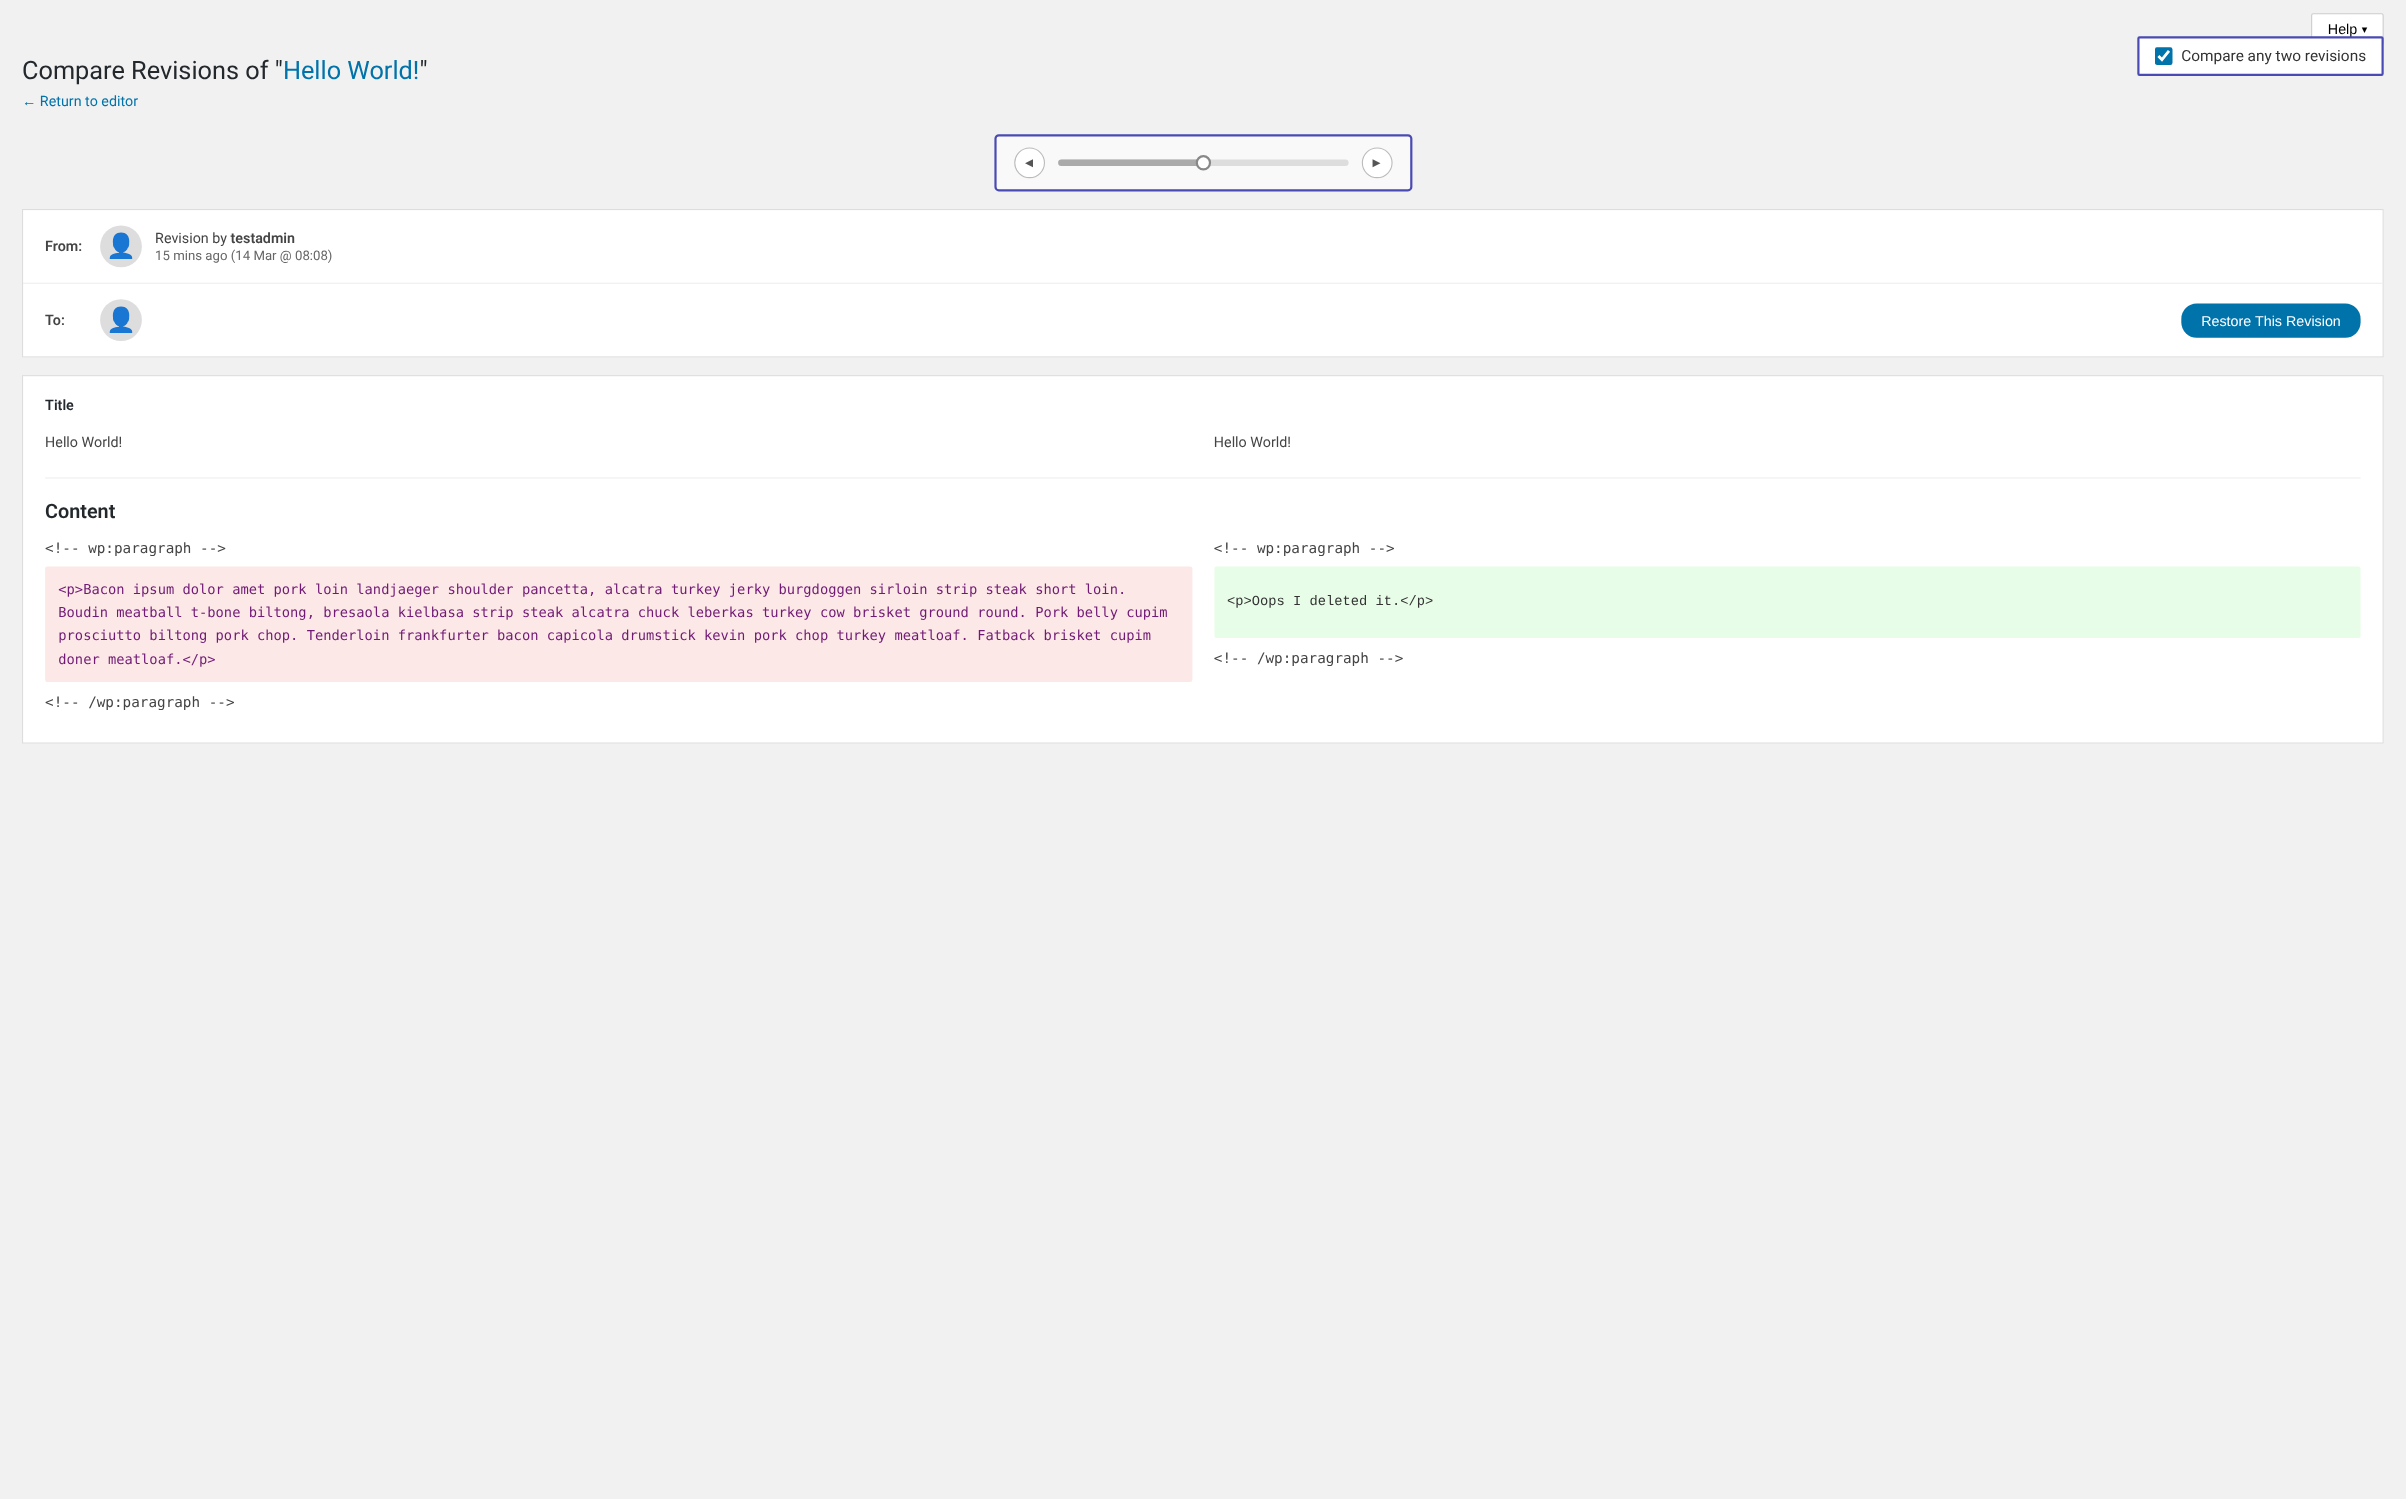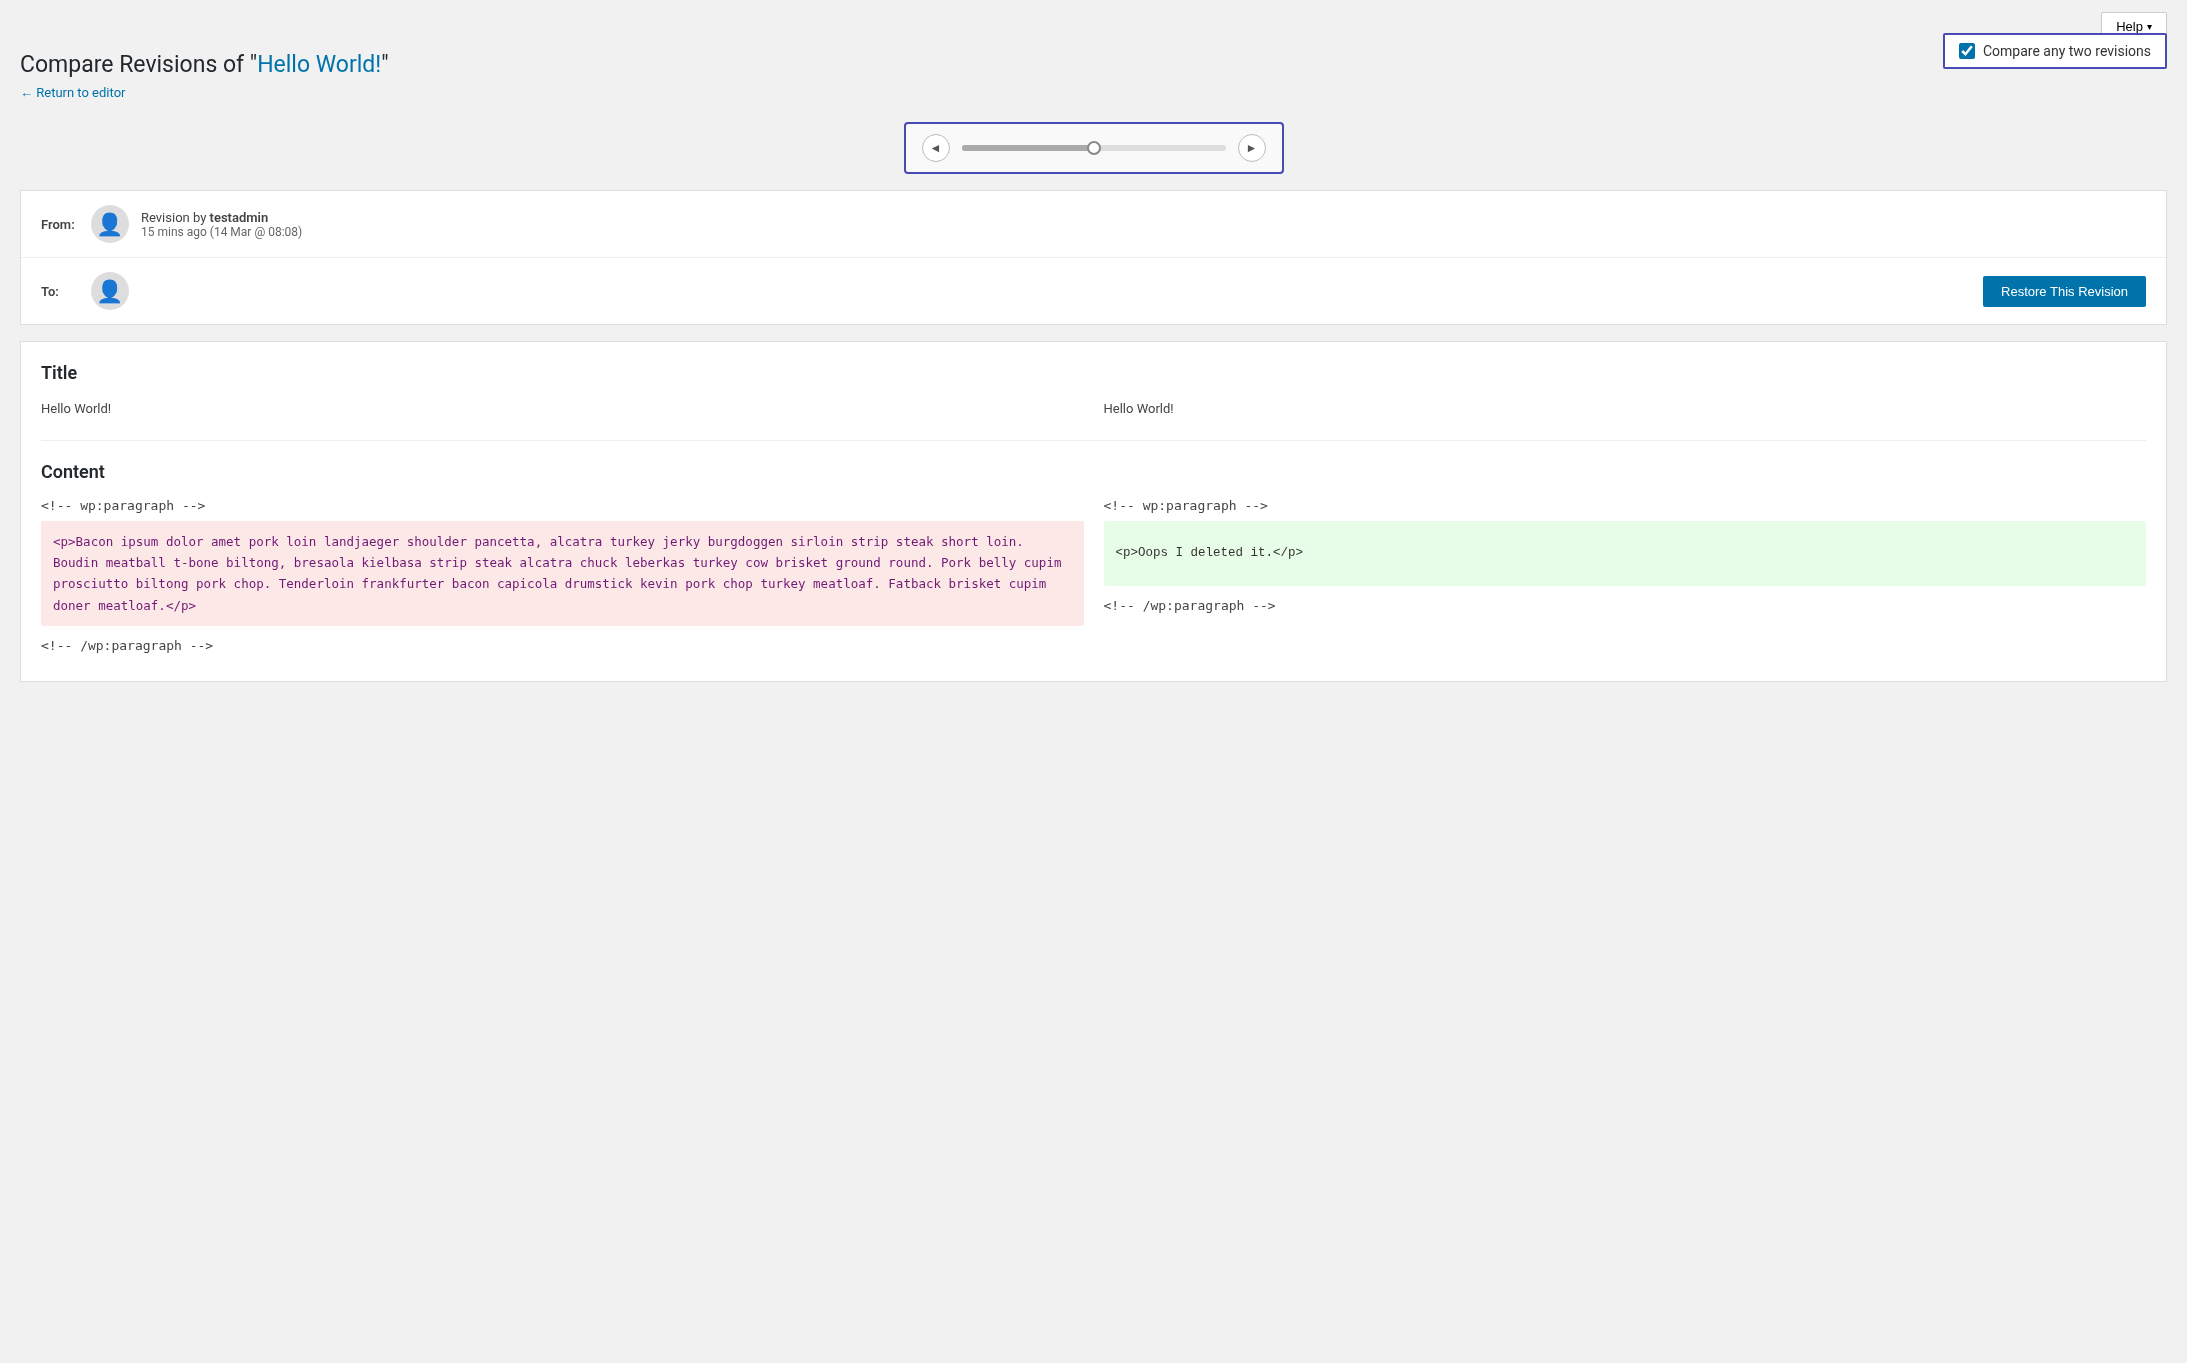--- a/index.html
+++ b/index.html
@@ -205,35 +205,35 @@
       color: #666;
     }
 
     .restore-btn {
       position: absolute;
       right: 20px;
       background: #0073aa;
       color: #fff;
       border: none;
       padding: 8px 18px;
-      border-radius: 2px;
+      border-radius: 14px;
       cursor: pointer;
       font-size: 13px;
     }
 
     
     .diff-section {
       background: #fff;
       border: 1px solid #ddd;
       margin: 16px 20px;
       padding: 20px;
     }
 
     .diff-section-title {
-      font-size: 18px;
+      font-size: 13px;
       font-weight: 600;
       color: #23282d;
       margin-bottom: 16px;
     }
 
     .diff-columns {
       display: grid;
       grid-template-columns: 1fr 1fr;
       gap: 0;
     }

